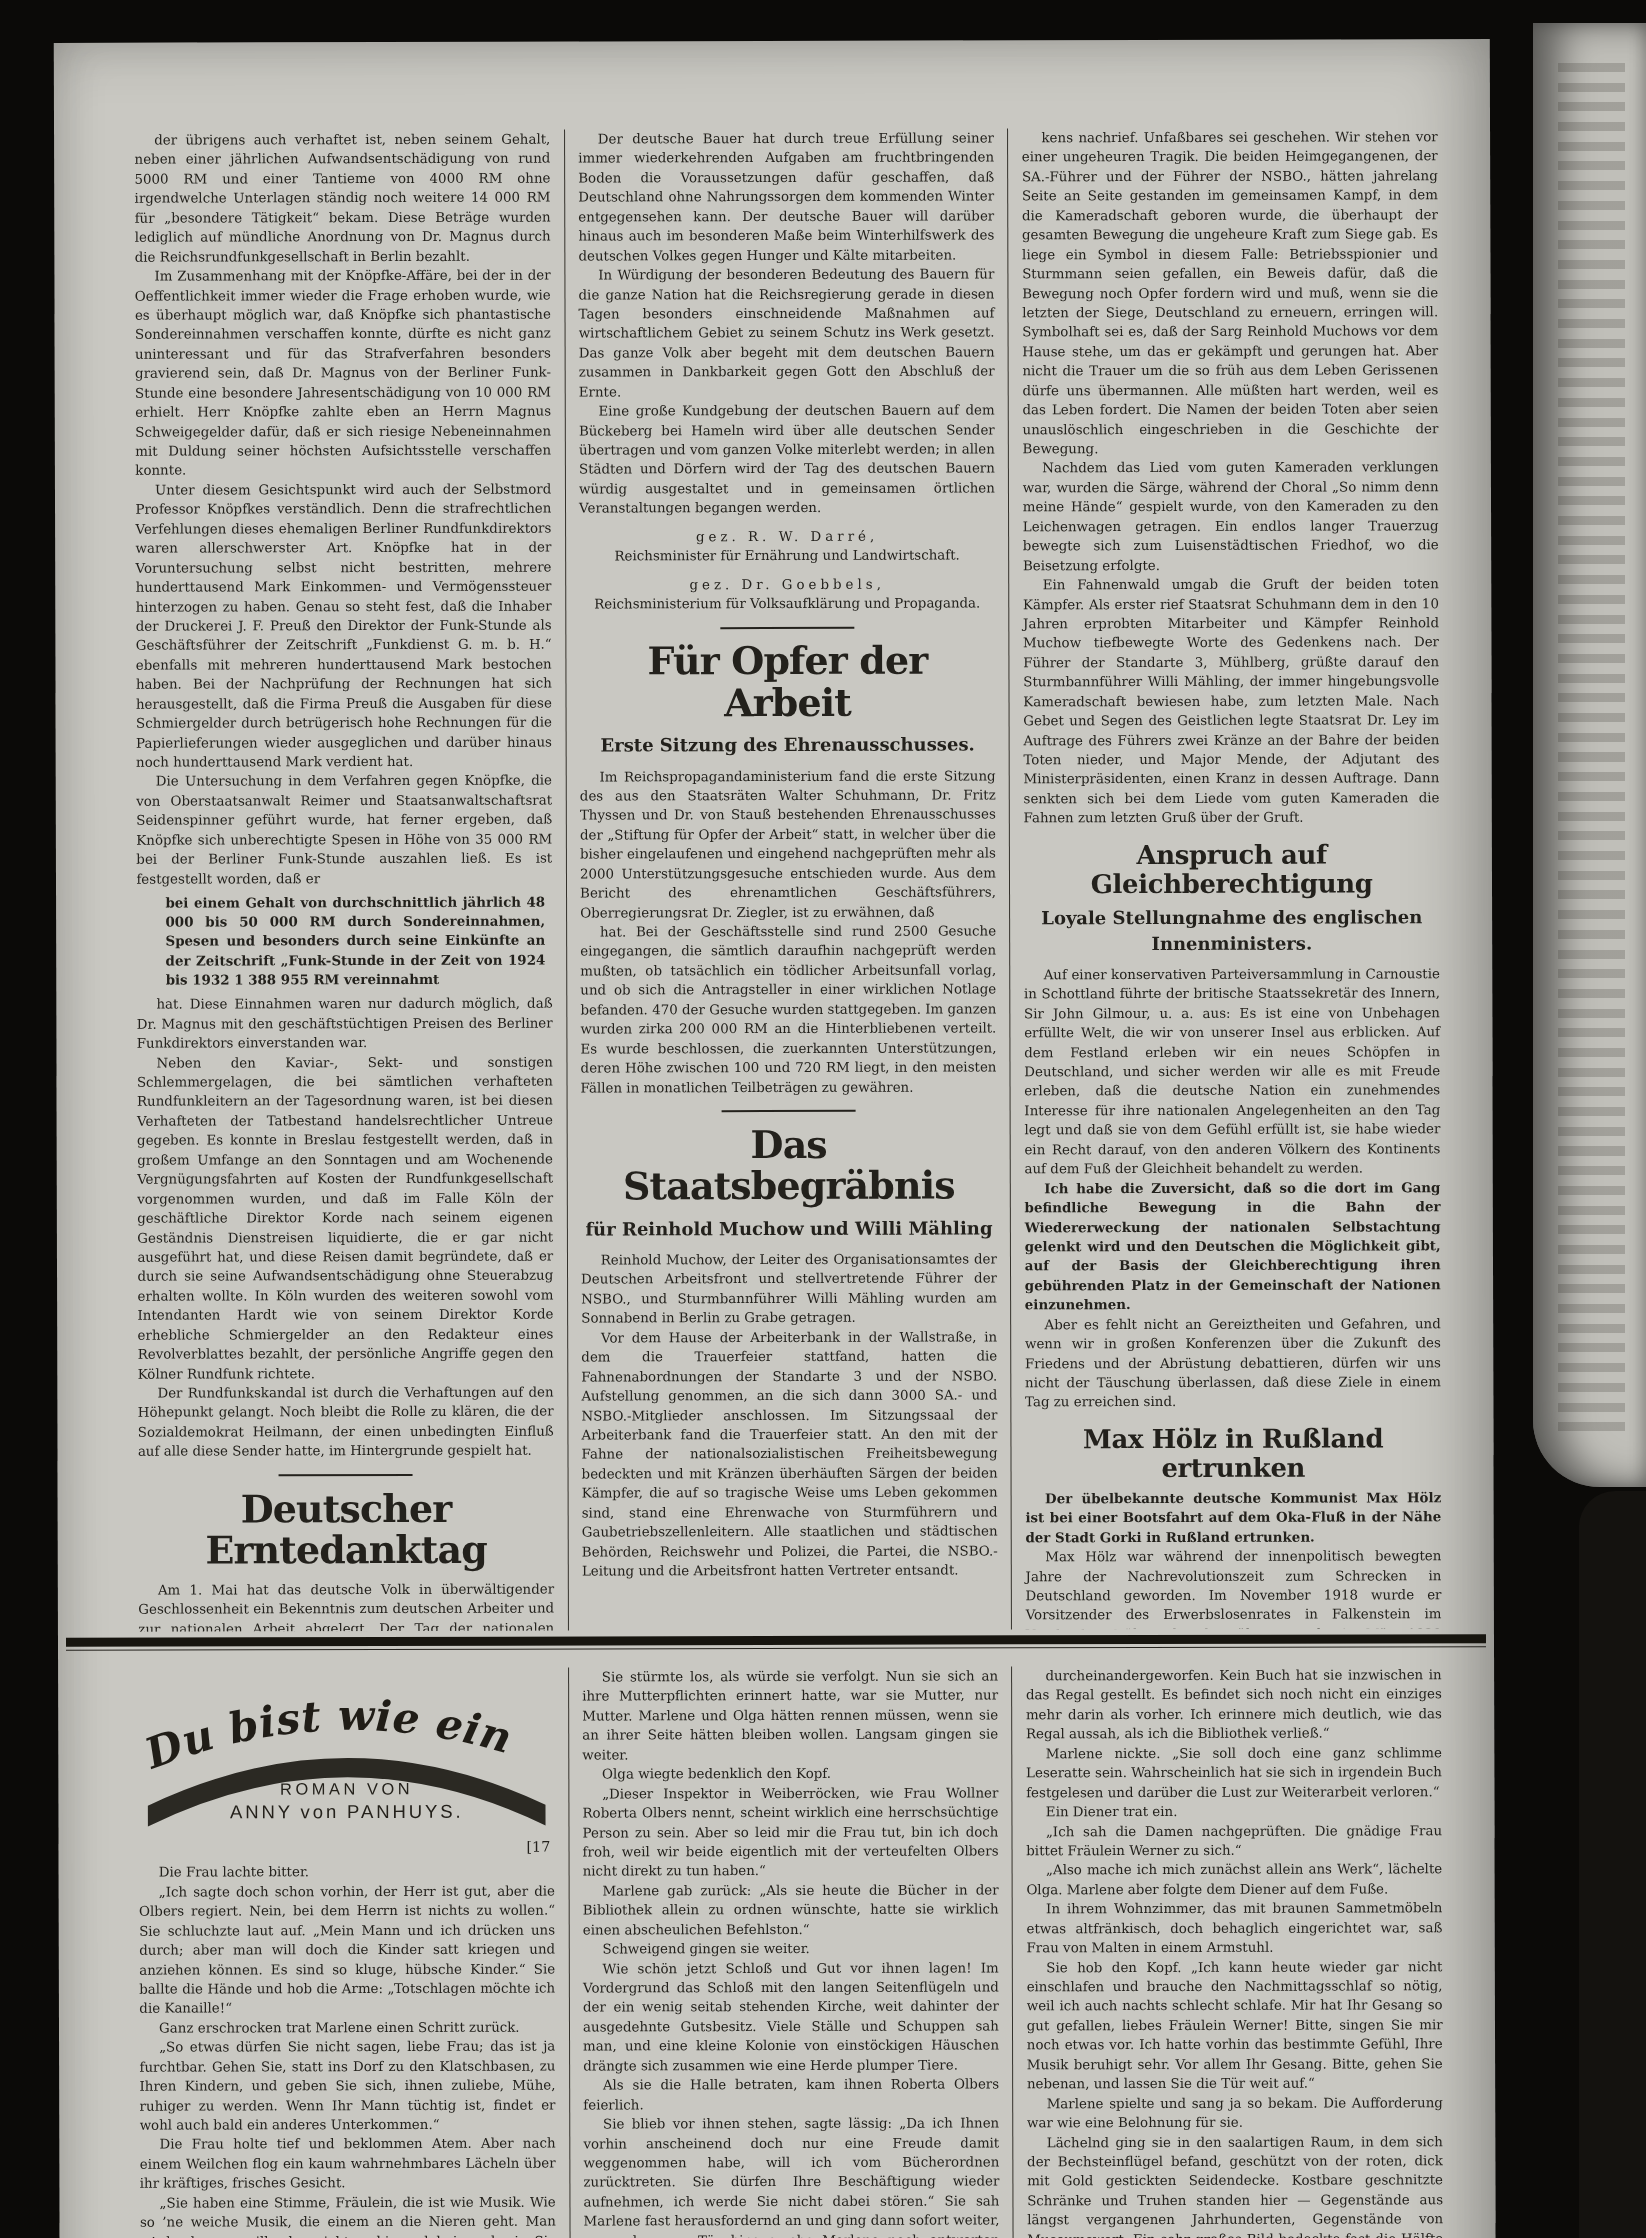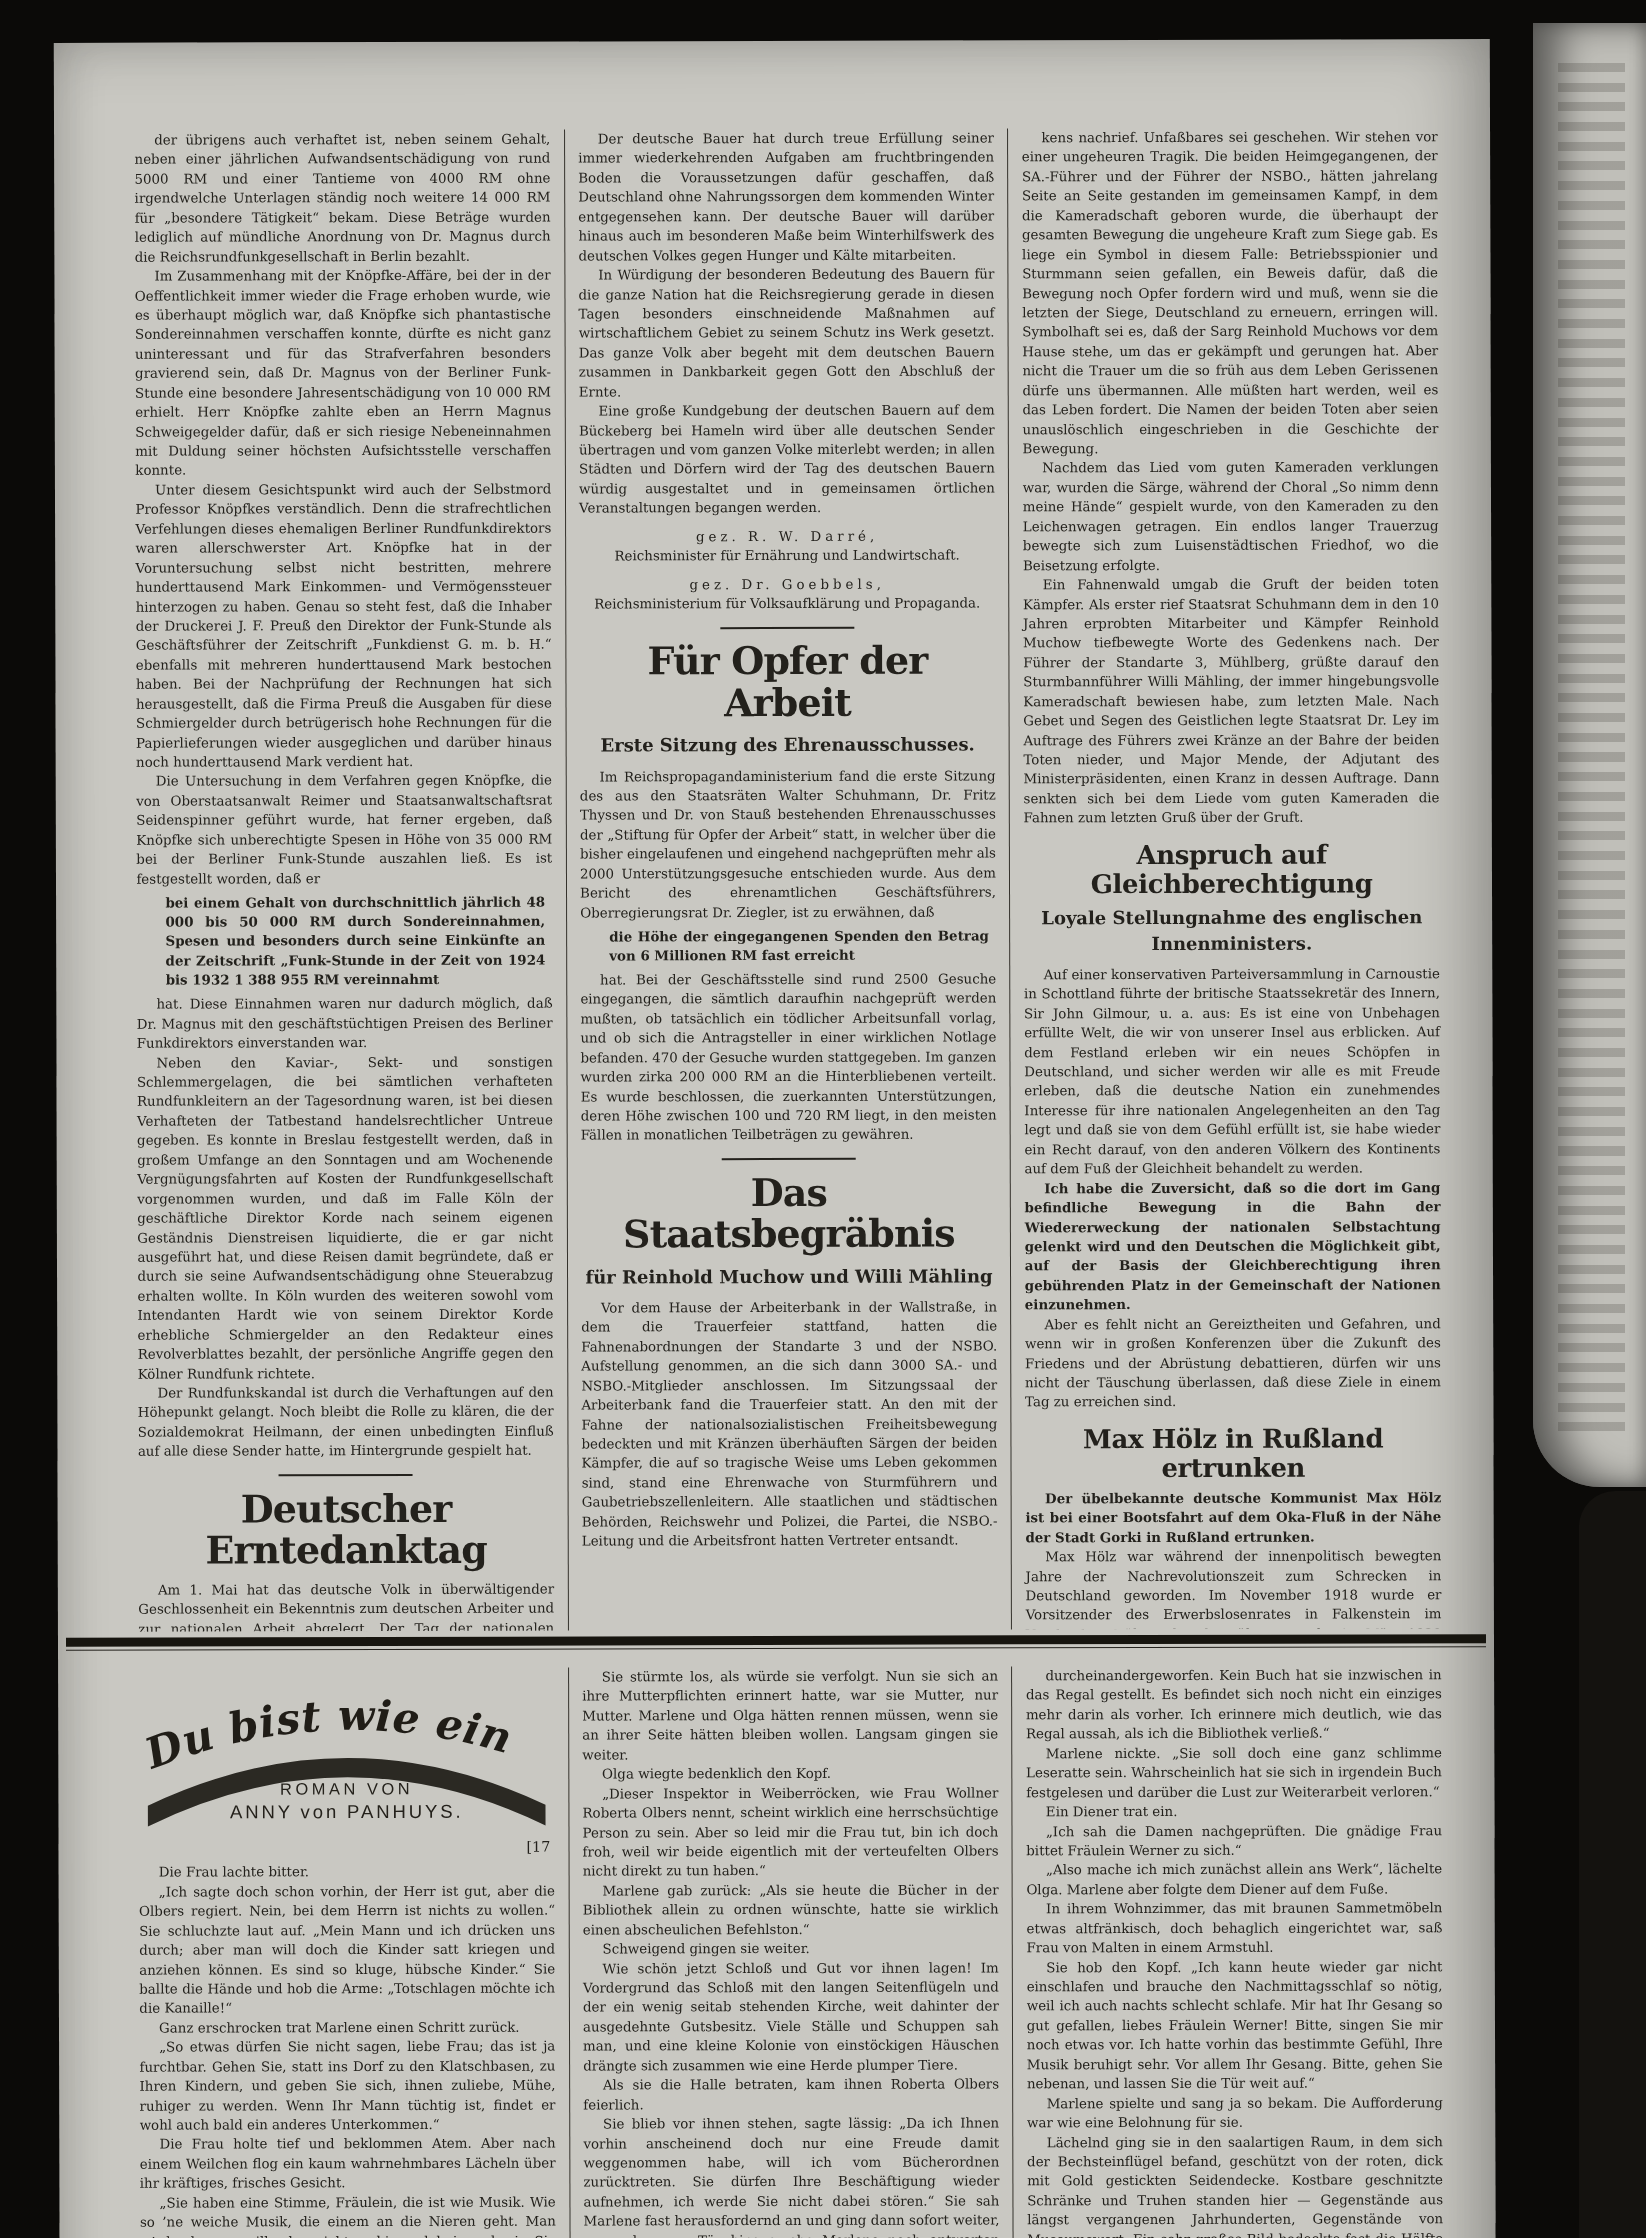--- a/index.html
+++ b/index.html
@@ -90,25 +90,25 @@
         <div class="blk p">In Würdigung der besonderen Bedeutung des Bauern für die ganze Nation hat die Reichsregierung gerade in diesen Tagen besonders einschneidende Maßnahmen auf wirtschaftlichem Gebiet zu seinem Schutz ins Werk gesetzt. Das ganze Volk aber begeht mit dem deutschen Bauern zusammen in Dankbarkeit gegen Gott den Abschluß der Ernte.</div>
         <div class="blk p">Eine große Kundgebung der deutschen Bauern auf dem Bückeberg bei Hameln wird über alle deutschen Sender übertragen und vom ganzen Volke miterlebt werden; in allen Städten und Dörfern wird der Tag des deutschen Bauern würdig ausgestaltet und in gemeinsamen örtlichen Veranstaltungen begangen werden.</div>
         <div class="blk sig">gez. R. W. Darré,</div>
         <div class="blk sigrole">Reichsminister für Ernährung und Landwirtschaft.</div>
         <div class="blk sig">gez. Dr. Goebbels,</div>
         <div class="blk sigrole">Reichsministerium für Volksaufklärung und Propaganda.</div>
         <div class="blk rule"></div>
         <div class="blk hl1">Für Opfer der Arbeit</div>
         <div class="blk sub">Erste Sitzung des Ehrenausschusses.</div>
         <div class="blk p">Im Reichspropagandaministerium fand die erste Sitzung des aus den Staatsräten Walter Schuhmann, Dr. Fritz Thyssen und Dr. von Stauß bestehenden Ehrenausschusses der „Stiftung für Opfer der Arbeit“ statt, in welcher über die bisher eingelaufenen und eingehend nachgeprüften mehr als 2000 Unterstützungsgesuche entschieden wurde. Aus dem Bericht des ehrenamtlichen Geschäftsführers, Oberregierungsrat Dr. Ziegler, ist zu erwähnen, daß</div>
-        <div class="blk inset">die Höhe der eingegangenen Spenden den Betrag von 6 Millionen RM fast erreicht</div>
         <div class="blk p">hat. Bei der Geschäftsstelle sind rund 2500 Gesuche eingegangen, die sämtlich daraufhin nachgeprüft werden mußten, ob tatsächlich ein tödlicher Arbeitsunfall vorlag, und ob sich die Antragsteller in einer wirklichen Notlage befanden. 470 der Gesuche wurden stattgegeben. Im ganzen wurden zirka 200 000 RM an die Hinterbliebenen verteilt. Es wurde beschlossen, die zuerkannten Unterstützungen, deren Höhe zwischen 100 und 720 RM liegt, in den meisten Fällen in monatlichen Teilbeträgen zu gewähren.</div>
         <div class="blk rule"></div>
         <div class="blk hl1">Das Staatsbegräbnis</div>
         <div class="blk sub">für Reinhold Muchow und Willi Mähling</div>
+        <div class="blk p">Reinhold Muchow, der Leiter des Organisationsamtes der Deutschen Arbeitsfront und stellvertretende Führer der NSBO., und Sturmbannführer Willi Mähling wurden am Sonnabend in Berlin zu Grabe getragen.</div>
         <div class="blk p">Vor dem Hause der Arbeiterbank in der Wallstraße, in dem die Trauerfeier stattfand, hatten die Fahnenabordnungen der Standarte 3 und der NSBO. Aufstellung genommen, an die sich dann 3000 SA.- und NSBO.-Mitglieder anschlossen. Im Sitzungssaal der Arbeiterbank fand die Trauerfeier statt. An den mit der Fahne der nationalsozialistischen Freiheitsbewegung bedeckten und mit Kränzen überhäuften Särgen der beiden Kämpfer, die auf so tragische Weise ums Leben gekommen sind, stand eine Ehrenwache von Sturmführern und Gaubetriebszellenleitern. Alle staatlichen und städtischen Behörden, Reichswehr und Polizei, die Partei, die NSBO.-Leitung und die Arbeitsfront hatten Vertreter entsandt.</div>
       </div>
     <div class="col">
         <div class="blk p">kens nachrief. Unfaßbares sei geschehen. Wir stehen vor einer ungeheuren Tragik. Die beiden Heimgegangenen, der SA.-Führer und der Führer der NSBO., hätten jahrelang Seite an Seite gestanden im gemeinsamen Kampf, in dem die Kameradschaft geboren wurde, die überhaupt der gesamten Bewegung die ungeheure Kraft zum Siege gab. Es liege ein Symbol in diesem Falle: Betriebsspionier und Sturmmann seien gefallen, ein Beweis dafür, daß die Bewegung noch Opfer fordern wird und muß, wenn sie die letzten der Siege, Deutschland zu erneuern, erringen will. Symbolhaft sei es, daß der Sarg Reinhold Muchows vor dem Hause stehe, um das er gekämpft und gerungen hat. Aber nicht die Trauer um die so früh aus dem Leben Gerissenen dürfe uns übermannen. Alle müßten hart werden, weil es das Leben fordert. Die Namen der beiden Toten aber seien unauslöschlich eingeschrieben in die Geschichte der Bewegung.</div>
         <div class="blk p">Nachdem das Lied vom guten Kameraden verklungen war, wurden die Särge, während der Choral „So nimm denn meine Hände“ gespielt wurde, von den Kameraden zu den Leichenwagen getragen. Ein endlos langer Trauerzug bewegte sich zum Luisenstädtischen Friedhof, wo die Beisetzung erfolgte.</div>
         <div class="blk p">Ein Fahnenwald umgab die Gruft der beiden toten Kämpfer. Als erster rief Staatsrat Schuhmann dem in den 10 Jahren erprobten Mitarbeiter und Kämpfer Reinhold Muchow tiefbewegte Worte des Gedenkens nach. Der Führer der Standarte 3, Mühlberg, grüßte darauf den Sturmbannführer Willi Mähling, der immer hingebungsvolle Kameradschaft bewiesen habe, zum letzten Male. Nach Gebet und Segen des Geistlichen legte Staatsrat Dr. Ley im Auftrage des Führers zwei Kränze an der Bahre der beiden Toten nieder, und Major Mende, der Adjutant des Ministerpräsidenten, einen Kranz in dessen Auftrage. Dann senkten sich bei dem Liede vom guten Kameraden die Fahnen zum letzten Gruß über der Gruft.</div>
         <div class="blk hl2">Anspruch auf Gleichberechtigung</div>
         <div class="blk sub">Loyale Stellungnahme des englischen Innenministers.</div>
         <div class="blk p">Auf einer konservativen Parteiversammlung in Carnoustie in Schottland führte der britische Staatssekretär des Innern, Sir John Gilmour, u. a. aus: Es ist eine von Unbehagen erfüllte Welt, die wir von unserer Insel aus erblicken. Auf dem Festland erleben wir ein neues Schöpfen in Deutschland, und sicher werden wir alle es mit Freude erleben, daß die deutsche Nation ein zunehmendes Interesse für ihre nationalen Angelegenheiten an den Tag legt und daß sie von dem Gefühl erfüllt ist, sie habe wieder ein Recht darauf, von den anderen Völkern des Kontinents auf dem Fuß der Gleichheit behandelt zu werden.</div>
         <div class="blk pb">Ich habe die Zuversicht, daß so die dort im Gang befindliche Bewegung in die Bahn der Wiedererweckung der nationalen Selbstachtung gelenkt wird und den Deutschen die Möglichkeit gibt, auf der Basis der Gleichberechtigung ihren gebührenden Platz in der Gemeinschaft der Nationen einzunehmen.</div>

